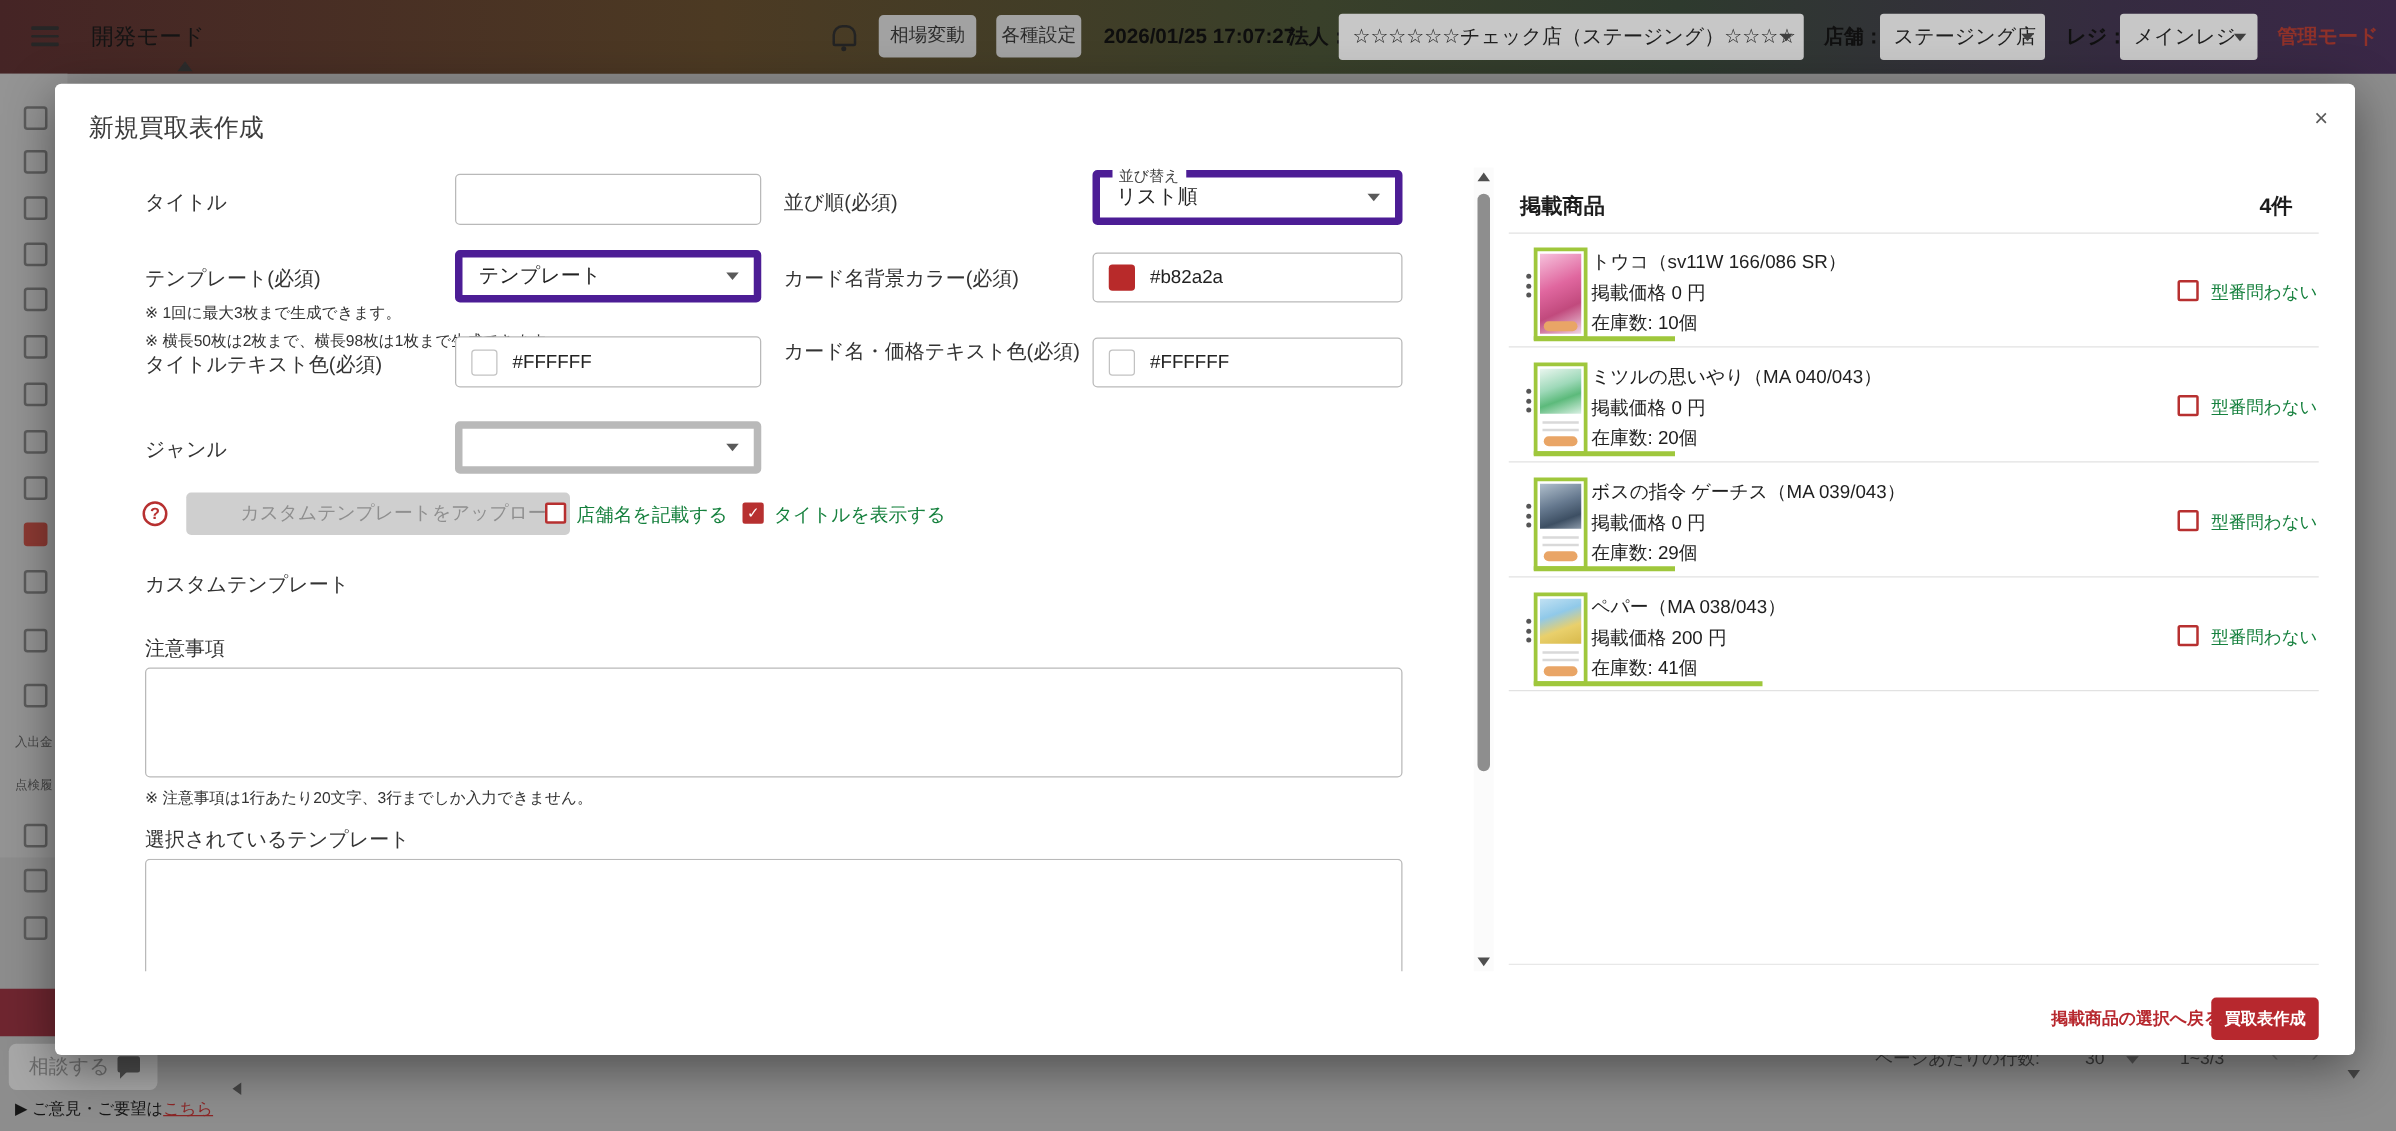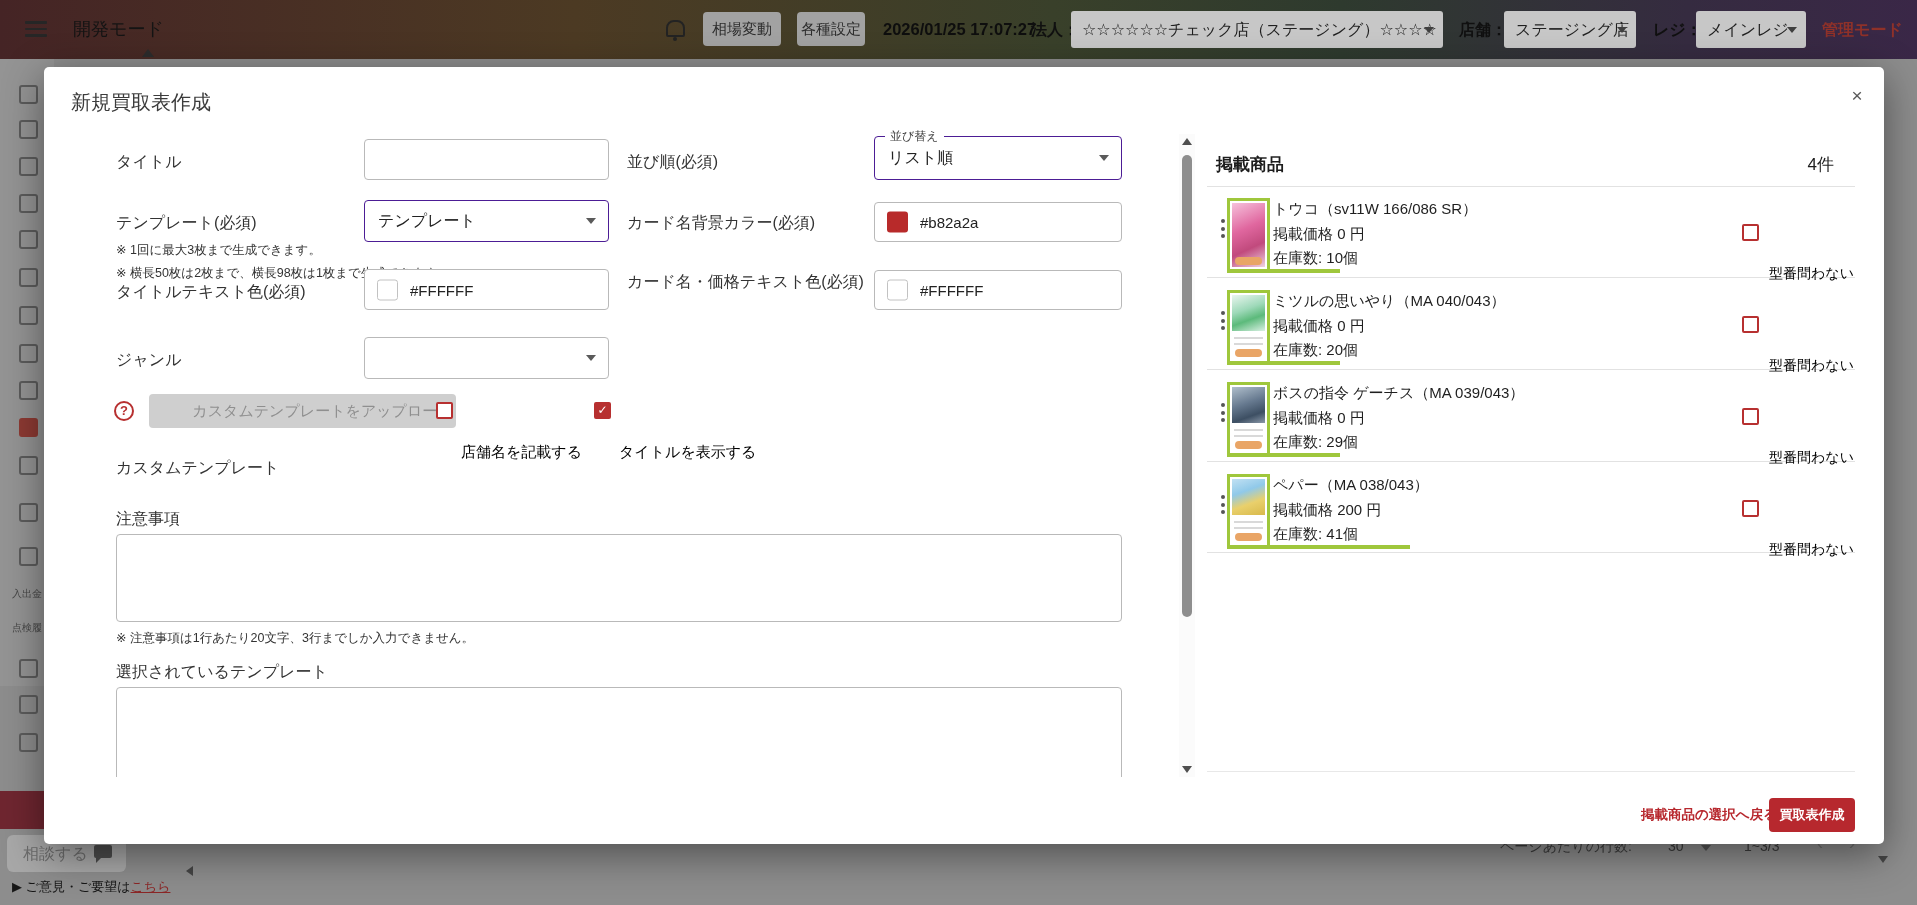--- a/index.html
+++ b/index.html
@@ -51,49 +51,49 @@
   
   .modal{position:absolute;left:44px;top:67px;width:1840px;height:777px;background:#fff;border-radius:5px;
     box-shadow:0 10px 40px rgba(0,0,0,.45);}
   .m-title{position:absolute;left:27px;top:22px;font-size:20px;color:#3c3c3c;}
   .m-close{position:absolute;left:1798px;top:14px;width:30px;height:30px;text-align:center;line-height:30px;
     font-size:19px;color:#5a5a5a;cursor:pointer;}
   .m-close::before{content:'\00d7';}
 
   .flabel{position:absolute;font-size:16px;color:#333;}
   .tin{position:absolute;background:#fff;border:1px solid #b9b9b9;border-radius:4px;box-sizing:border-box;}
-  .sel{position:absolute;background:#fff;border:1px solid #4c1d95;border-radius:4px;box-sizing:border-box;
+  .sel{position:absolute;background:#fff;border:6px solid #4c1d95;border-radius:4px;box-sizing:border-box;
     font-size:16px;color:#222;text-align:center;}
   .sel .val{position:absolute;left:13px;top:50%;transform:translateY(-50%);white-space:nowrap;}
   .sel .val.ph{color:#9e9e9e;}
   .sel .car{position:absolute;right:12px;top:50%;margin-top:-3px;border-top-color:#5a5a5a;}
   .legend{position:absolute;top:-9px;left:10px;background:#fff;padding:0 5px;font-size:12px;color:#424242;}
   .swatch{position:absolute;left:12px;top:50%;transform:translateY(-50%);width:21px;height:21px;border-radius:3px;
     border:1px solid #c2c2c2;box-sizing:border-box;}
   .cval{position:absolute;left:45px;top:50%;transform:translateY(-50%);font-size:15px;color:#222;}
   .fnote{position:absolute;font-size:12.5px;color:#333;}
 
   .qicon{position:absolute;width:20px;height:20px;border:2px solid #b73030;border-radius:50%;box-sizing:border-box;
     color:#b73030;font-size:13px;font-weight:700;text-align:center;line-height:16px;}
   .upload-btn{position:absolute;background:#cfcfcf;border-radius:4px;color:#8f8f8f;font-size:15px;
     text-align:center;}
   .cbx{position:absolute;width:17px;height:17px;border:2px solid #b73030;border-radius:2px;box-sizing:border-box;background:#fff;}
   .cbx.checked{background:#b73030;}
   .cbx.checked::after{content:'\2713';position:absolute;left:1.5px;top:-1px;color:#fff;font-size:12px;font-weight:700;}
-  .cbxlab{position:absolute;font-size:15px;color:#000000;white-space:nowrap;margin-top:40px;}
+  .cbxlab{position:absolute;font-size:15px;color:#15803d;white-space:nowrap;}
 
   
   .mscroll{position:absolute;left:1135px;top:67px;width:16px;height:643px;background:#fbfbfb;}
   .mscroll .thumbbar{position:absolute;left:3px;top:21px;width:10px;height:462px;background:#8e8e8e;border-radius:5px;}
   .mscroll .up{position:absolute;left:3px;top:4px;border-left:5px solid transparent;border-right:5px solid transparent;border-bottom:7px solid #4f4f4f;width:0;height:0;}
   .mscroll .dn{position:absolute;left:3px;bottom:4px;border-left:5px solid transparent;border-right:5px solid transparent;border-top:7px solid #4f4f4f;width:0;height:0;}
 
   
   .p-title{position:absolute;left:1172px;top:86px;font-size:17px;font-weight:700;color:#1d1d1d;}
-  .p-count{position:absolute;right:50px;top:86px;font-size:17px;font-weight:400;color:#1d1d1d;}
+  .p-count{position:absolute;right:50px;top:86px;font-size:17px;font-weight:700;color:#1d1d1d;}
   .p-div{position:absolute;left:1163px;width:648px;height:0;border-top:1px solid #e2e2e2;}
   .pitem{position:absolute;left:1163px;width:648px;height:92px;border-bottom:1px solid #e2e2e2;box-sizing:border-box;}
   .kebab{position:absolute;left:9px;top:33px;width:14px;cursor:pointer;}
   .kebab i{display:block;width:4px;height:4px;border-radius:50%;background:#555;margin:0 auto 3.5px;}
   .thumb{position:absolute;left:20px;top:12px;width:37px;height:68px;border:3px solid #9fc73c;background:#fff;}
   .thumb .tline{position:absolute;left:4px;right:4px;height:2px;background:#d9d9d9;}
   .thumb .art{position:absolute;left:2px;right:2px;top:2px;height:36px;}
   .thumb .art.full{bottom:2px;height:auto;}
   .thumb .pill{position:absolute;left:5px;right:5px;bottom:4px;height:8px;background:#e9a566;border-radius:4px;z-index:2;}
   .pname{position:absolute;left:66px;top:14px;font-size:15px;color:#1f1f1f;white-space:nowrap;}

